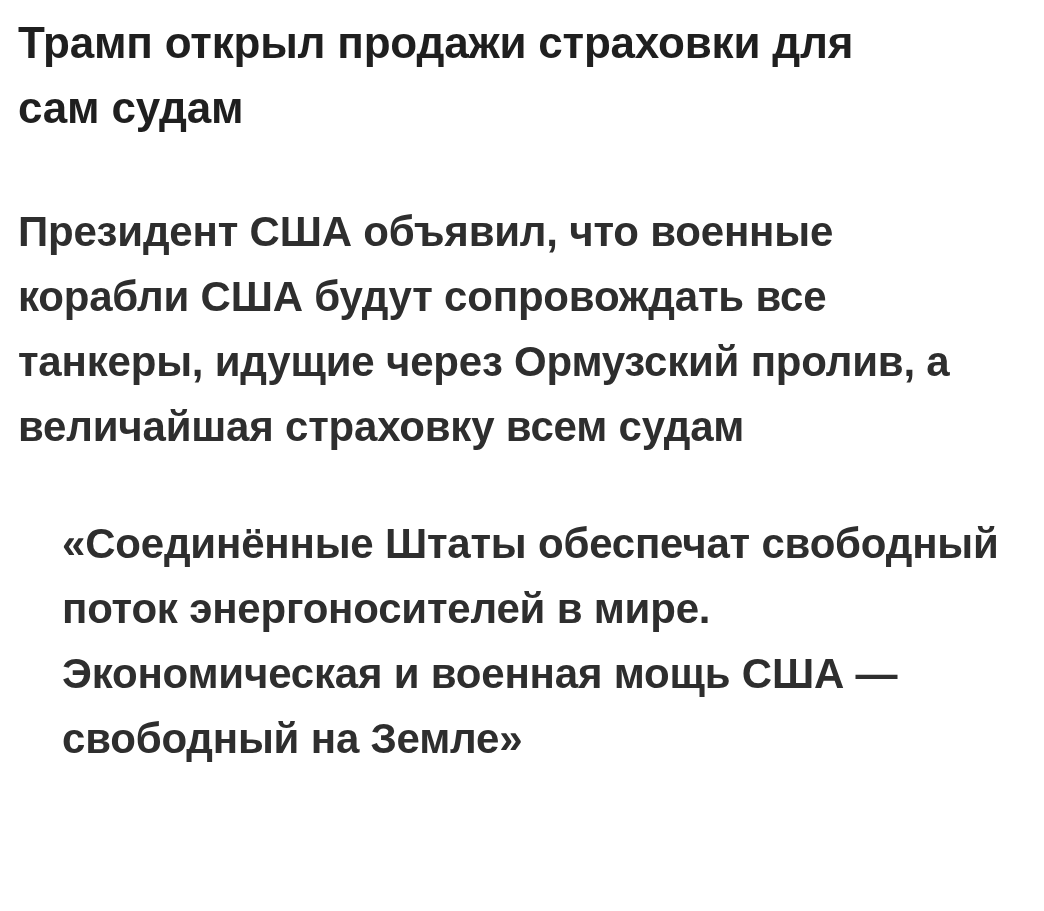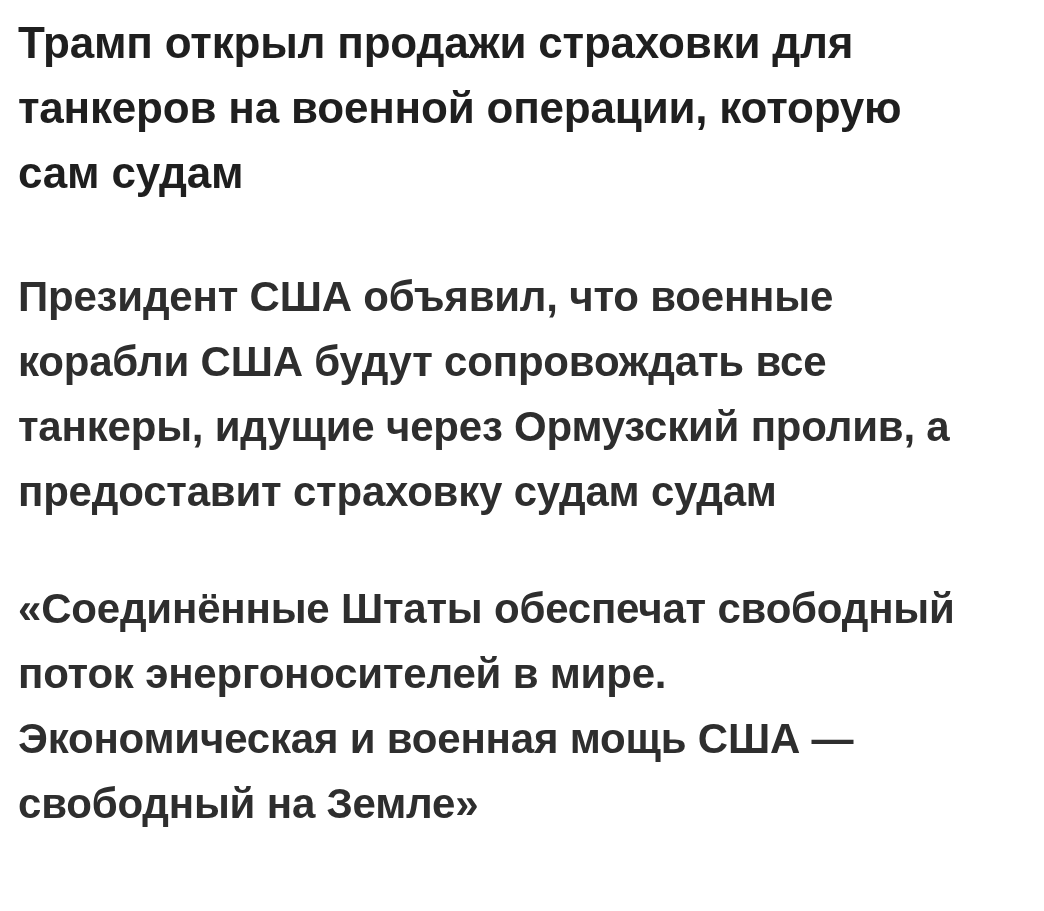--- a/index.html
+++ b/index.html
@@ -31,42 +31,41 @@
     letter-spacing: -0.2px;
   }
   .paragraph {
     font-size: 42px;
     font-weight: 700;
     line-height: 65px;
     color: var(--body);
     letter-spacing: -0.2px;
   }
   .paragraph-1 { margin-top: 59px; }
-  .paragraph-2 { margin-top: 52px; }
+  .paragraph-2 { margin-top: 52px; margin-left: 44px; }
   .line {
     display: block;
     white-space: nowrap;
   }
 </style>
 </head>
 <body>
 
 <main class="article">
 
   <h1 class="headline">
     <span class="line">Трамп открыл продажи страховки для</span>
-    <span class="line">танкеров на военной операции, которую</span>
     <span class="line">сам судам</span>
   </h1>
 
   <p class="paragraph paragraph-1">
     <span class="line">Президент США объявил, что военные</span>
     <span class="line">корабли США будут сопровождать все</span>
     <span class="line">танкеры, идущие через Ормузский пролив, а</span>
-    <span class="line">предоставит страховку судам судам</span>
+    <span class="line">величайшая страховку всем судам</span>
   </p>
 
   <p class="paragraph paragraph-2">
     <span class="line">«Соединённые Штаты обеспечат свободный</span>
     <span class="line">поток энергоносителей в мире.</span>
     <span class="line">Экономическая и военная мощь США —</span>
     <span class="line">свободный на Земле»</span>
   </p>
 
 </main>

